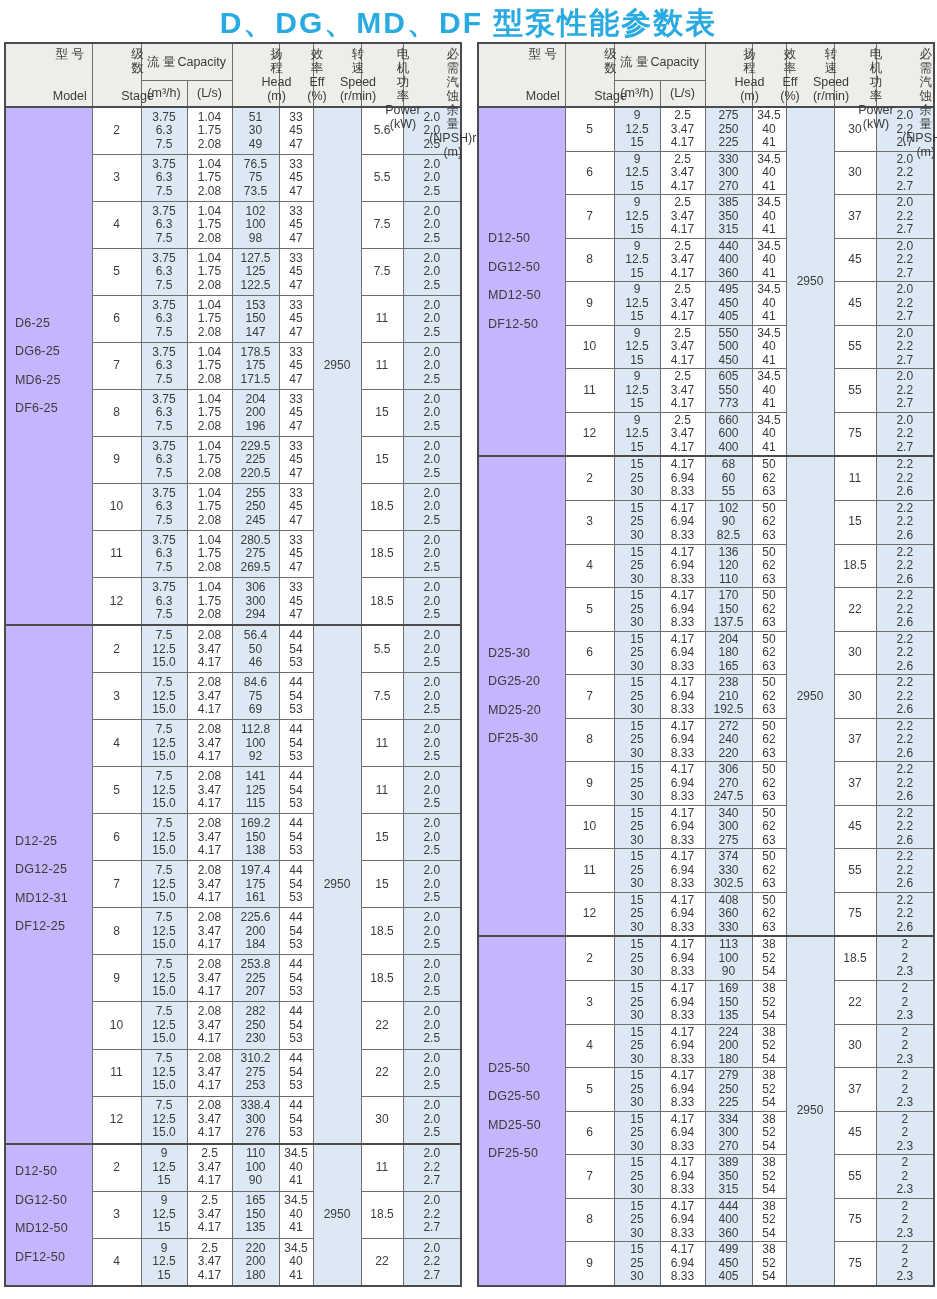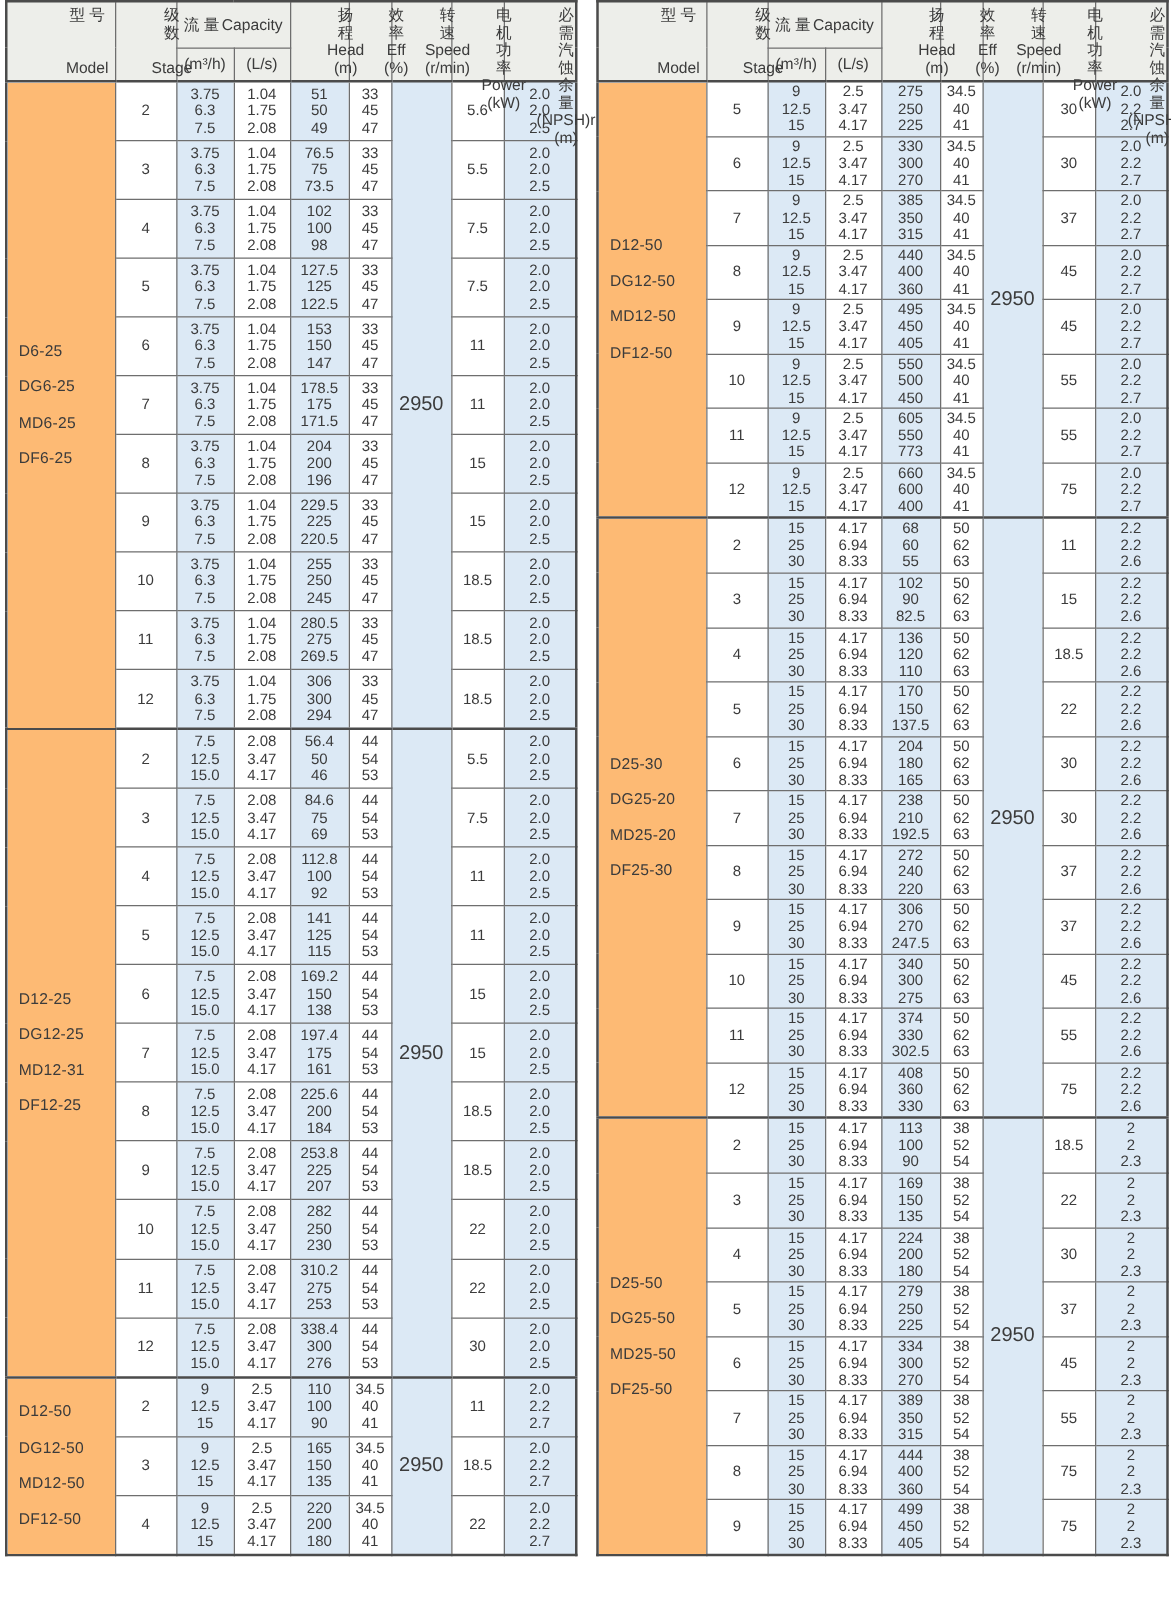--- a/index.html
+++ b/index.html
@@ -17,34 +17,35 @@
   thead tr.h-sub{height:26px;}
   th.rs{height:62px;}
   .hwrap{height:56px;display:flex;flex-direction:column;justify-content:space-between;
     align-items:center;padding:3px 1px;box-sizing:content-box;}
   .hwrap .zh,.hwrap .en{white-space:pre-line;margin-left:42px;}
   .hcap{display:flex;flex-direction:row;justify-content:center;gap:2px;}
   tbody td{font-size:12px;line-height:13.5px;}
   td.td-num{white-space:pre-line;background:#ffffff;}
   td.c-blue{background:#dce9f5;}
   td.td-stage,td.td-power{background:#ffffff;font-size:12px;}
-  td.td-speed{font-size:16px;}
-  td.td-model{background:#fdba74;position:relative;}
+  td.td-speed{font-size:12px;}
+  td.td-model{background:#c4b5fd;position:relative;}
   .model-wrap{position:absolute;inset:0;display:flex;flex-direction:column;justify-content:center;
     gap:15px;align-items:flex-start;padding-left:9px;}
   .model-name{font-size:12.5px;letter-spacing:0.2px;}
   tr.group-start td{border-top:2px solid #4b4b4b;}
   col.c-model{width:87px;} col.c-stage{width:49px;} col.c-m3h{width:46px;} col.c-ls{width:45px;}
   col.c-head{width:47px;} col.c-eff{width:34px;} col.c-speed{width:48px;} col.c-power{width:42px;}
   col.c-npsh{width:58px;}
 </style>
 </head>
 <body>
 
 <div class="page">
+  <div class="title">D、DG、MD、DF 型泵性能参数表</div>
 
   <div class="tables">
 
     <table class="pump t-left">
       <colgroup>
         <col class="c-model">
           <col class="c-stage">
           <col class="c-m3h">
           <col class="c-ls">
         <col class="c-head">
@@ -130,21 +131,21 @@
               </div>
             </td>
             <td class="td-stage">2</td>
             <td class="td-num c-blue">3.75
 6.3
 7.5</td>
             <td class="td-num">1.04
 1.75
 2.08</td>
             <td class="td-num c-blue">51
-50
+30
 49</td>
             <td class="td-num">33
 45
 47</td>
             <td class="td-speed c-blue" rowspan="11">2950</td>
             <td class="td-power">5.6</td>
             <td class="td-num c-blue">2.0
 2.0
 2.5</td>
           </tr>

